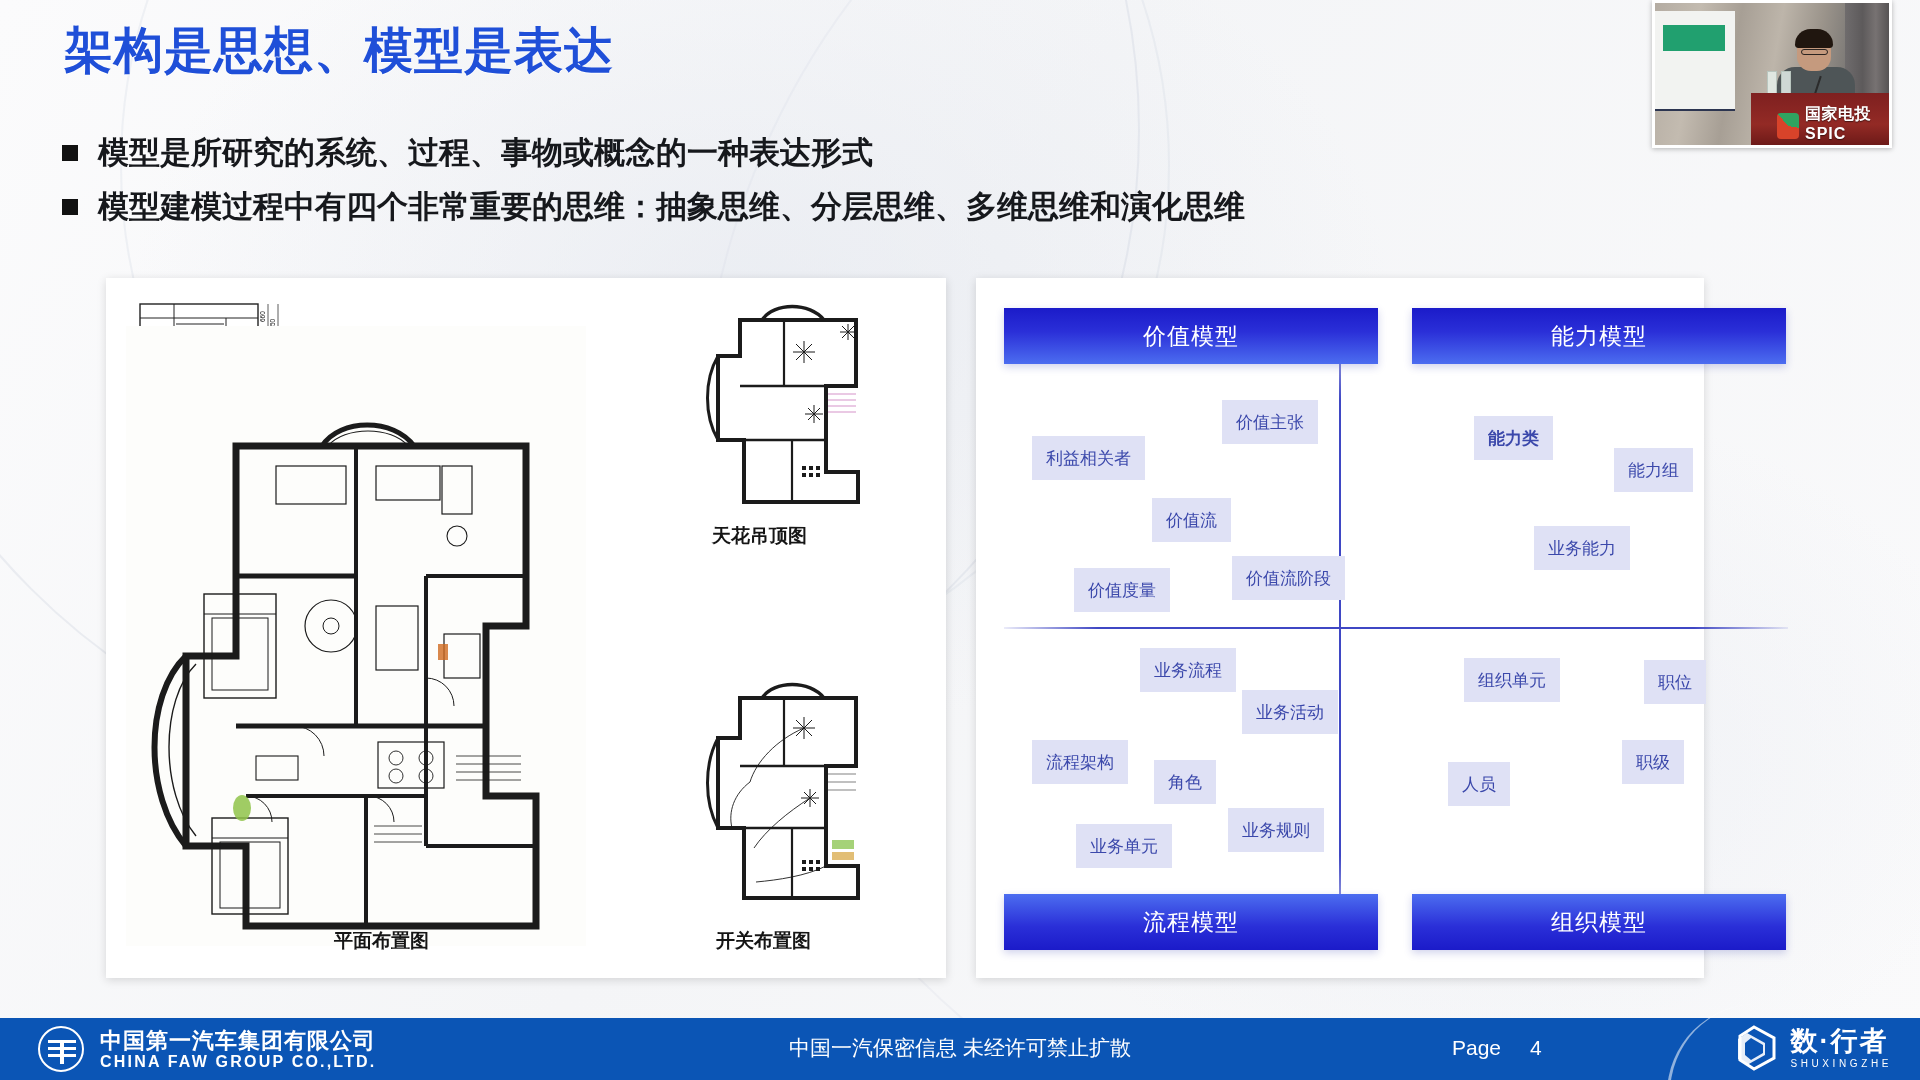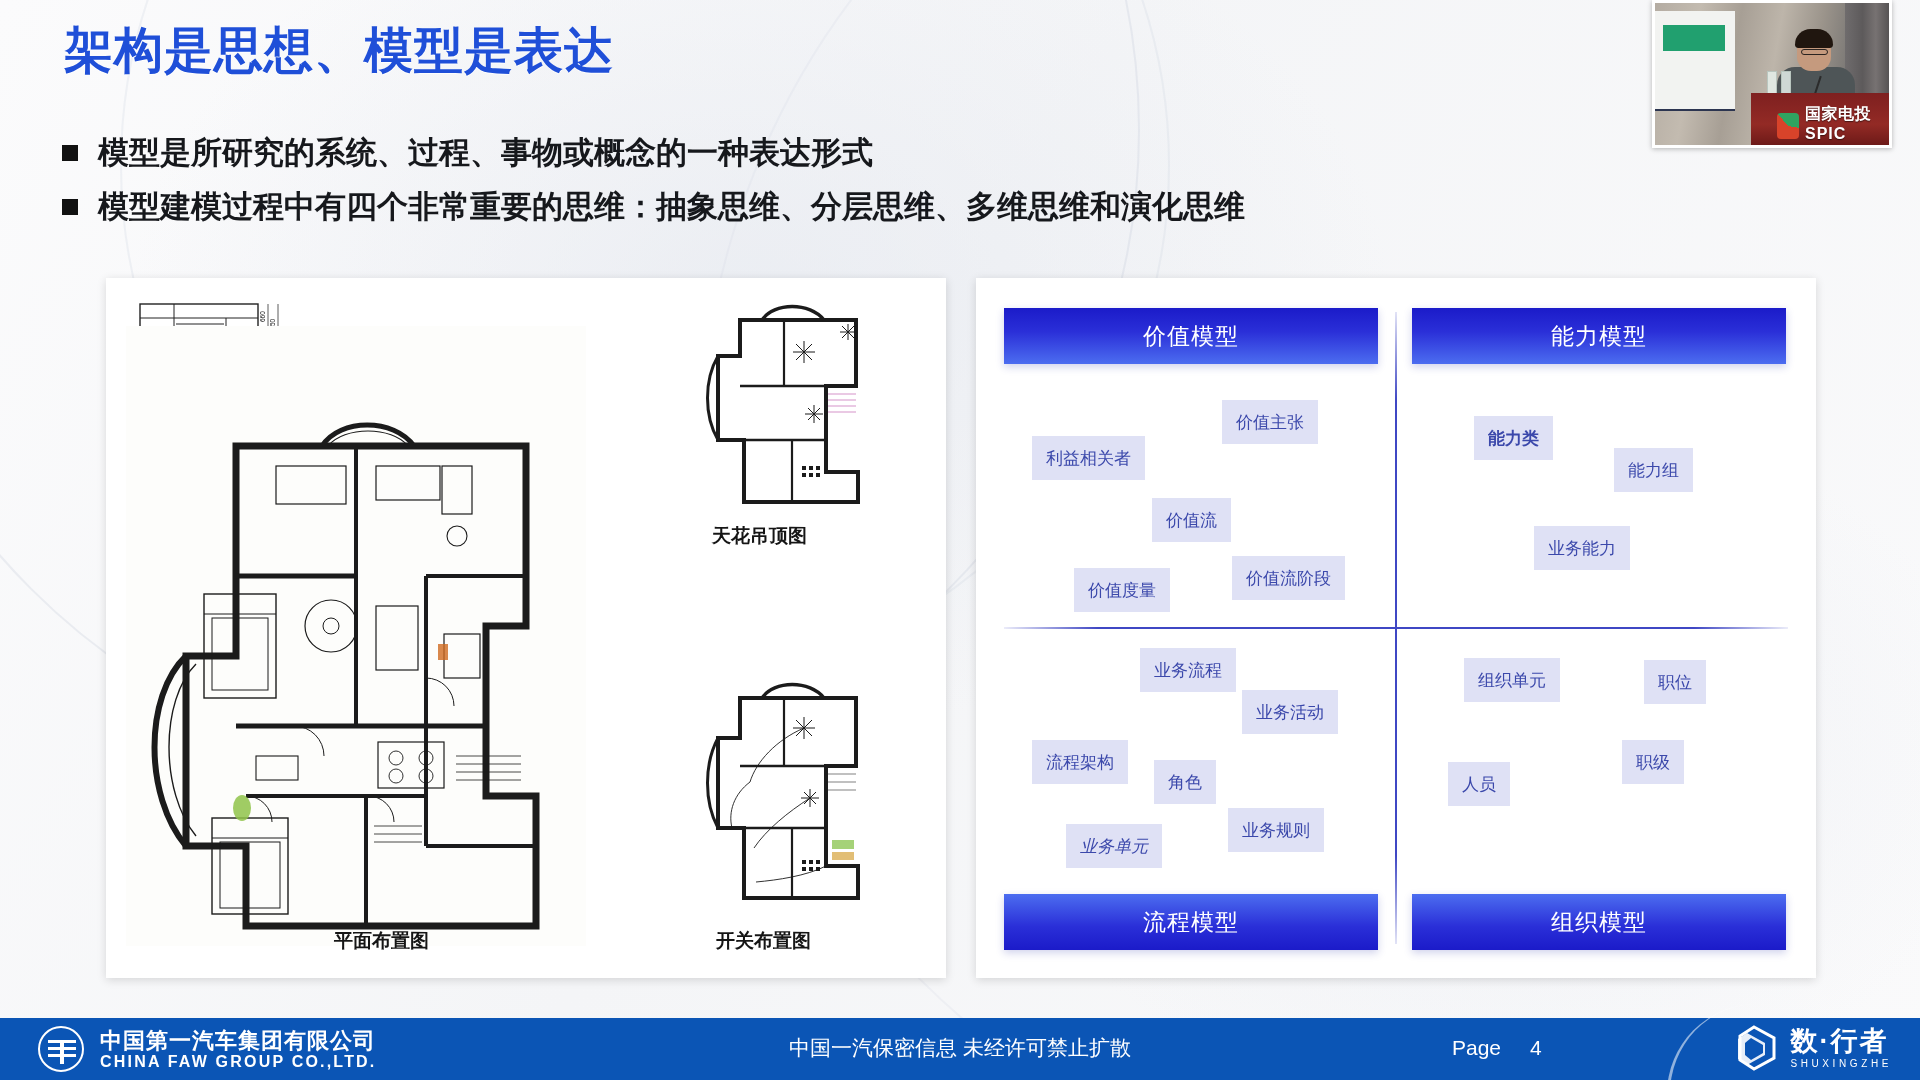--- a/index.html
+++ b/index.html
@@ -133,21 +133,21 @@
     background: #2b2b2b; transform: rotate(18deg);
   }
 
   
   .panel {
     position: absolute;
     background: #ffffff;
     box-shadow: 0 2px 9px rgba(0,0,0,0.14);
   }
   #left-panel  { left: 106px; top: 278px; width: 840px; height: 700px; }
-  #right-panel { left: 976px; top: 278px; width: 840px; height: 700px; }
+  #right-panel { left: 976px; top: 278px; width: 728px; height: 700px; }
 
   
   .fp-caption {
     position: absolute; font-size: 19px; font-weight: bold; color: #151515;
     white-space: nowrap;
   }
 
   
   #quad {
     position: absolute; left: 0; top: 0; width: 100%; height: 100%;
@@ -532,21 +532,21 @@
 
       <div class="node" style="left:498px; top:138px;font-weight:bold;">能力类</div>
       <div class="node" style="left:638px; top:170px;">能力组</div>
       <div class="node" style="left:558px; top:248px;">业务能力</div>
 
       <div class="node" style="left:164px; top:370px;">业务流程</div>
       <div class="node" style="left:266px; top:412px;">业务活动</div>
       <div class="node" style="left:56px; top:462px;">流程架构</div>
       <div class="node" style="left:178px; top:482px;">角色</div>
       <div class="node" style="left:252px; top:530px;">业务规则</div>
-      <div class="node" style="left:90px; top:546px;font-style:italic;">业务单元</div>
+      <div class="node" style="left:100px; top:546px;">业务单元</div>
 
       <div class="node" style="left:488px; top:380px;">组织单元</div>
       <div class="node" style="left:668px; top:382px;">职位</div>
       <div class="node" style="left:646px; top:462px;">职级</div>
       <div class="node" style="left:472px; top:484px;">人员</div>
 
     </div>
   </div>
 
   <div id="footer">

